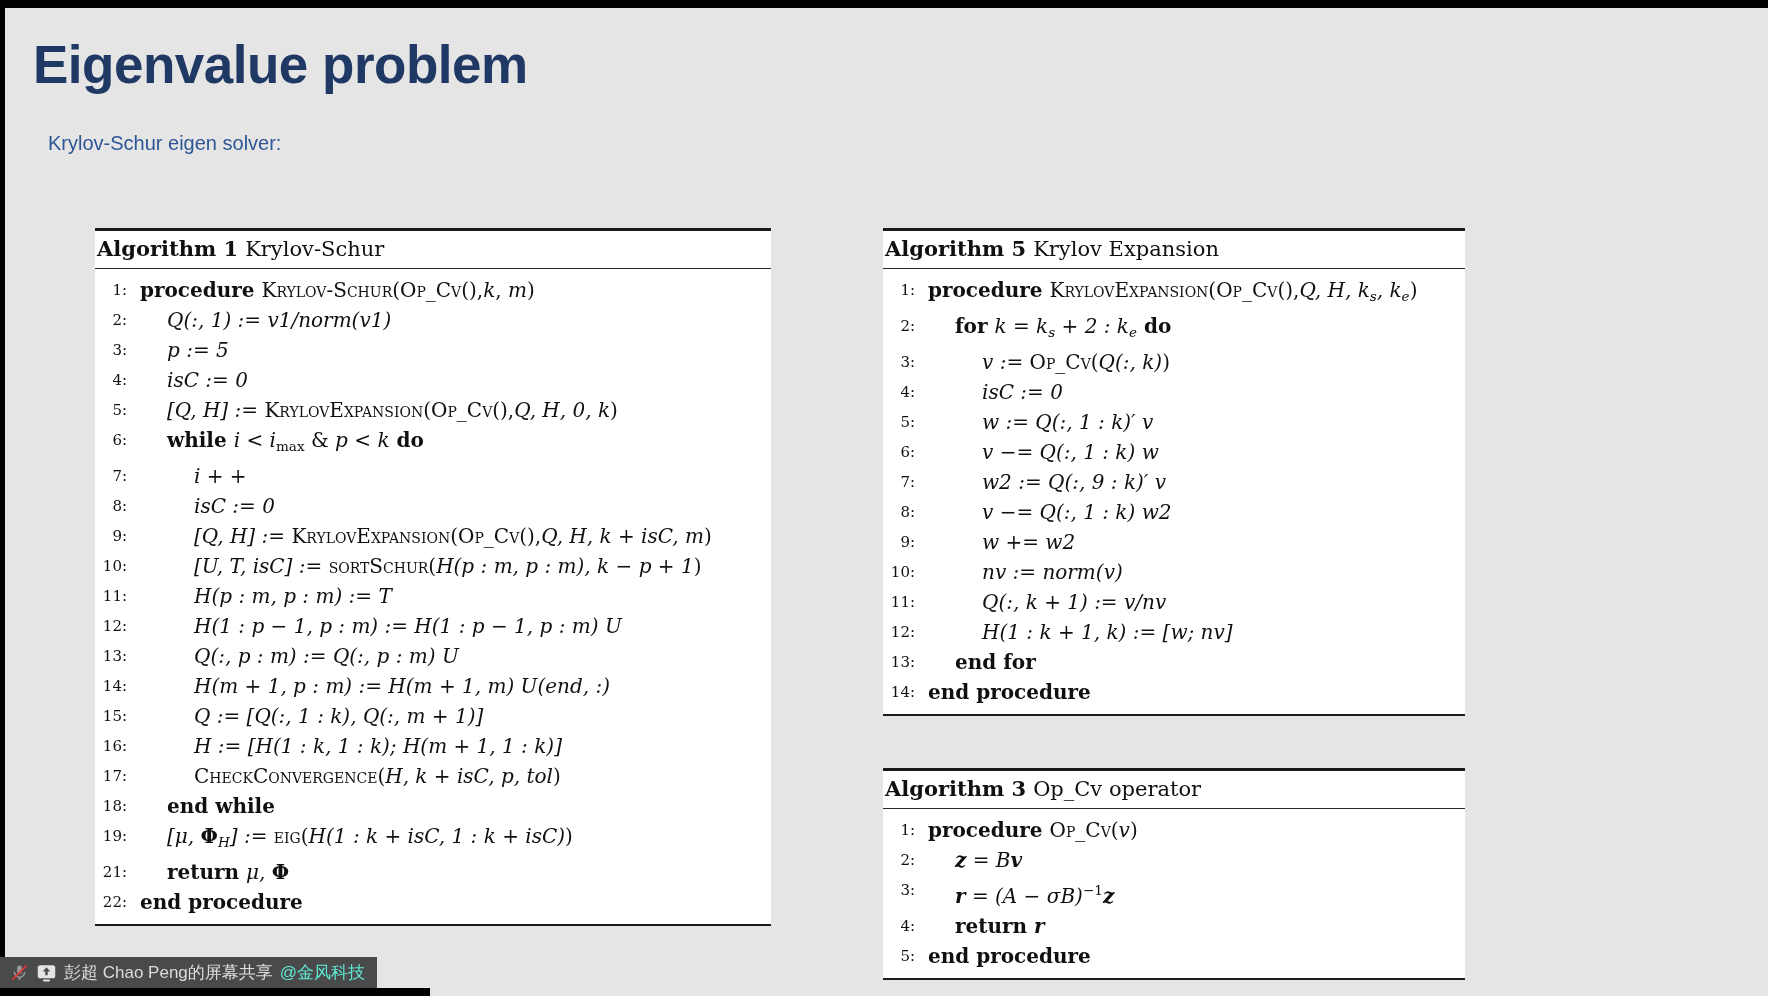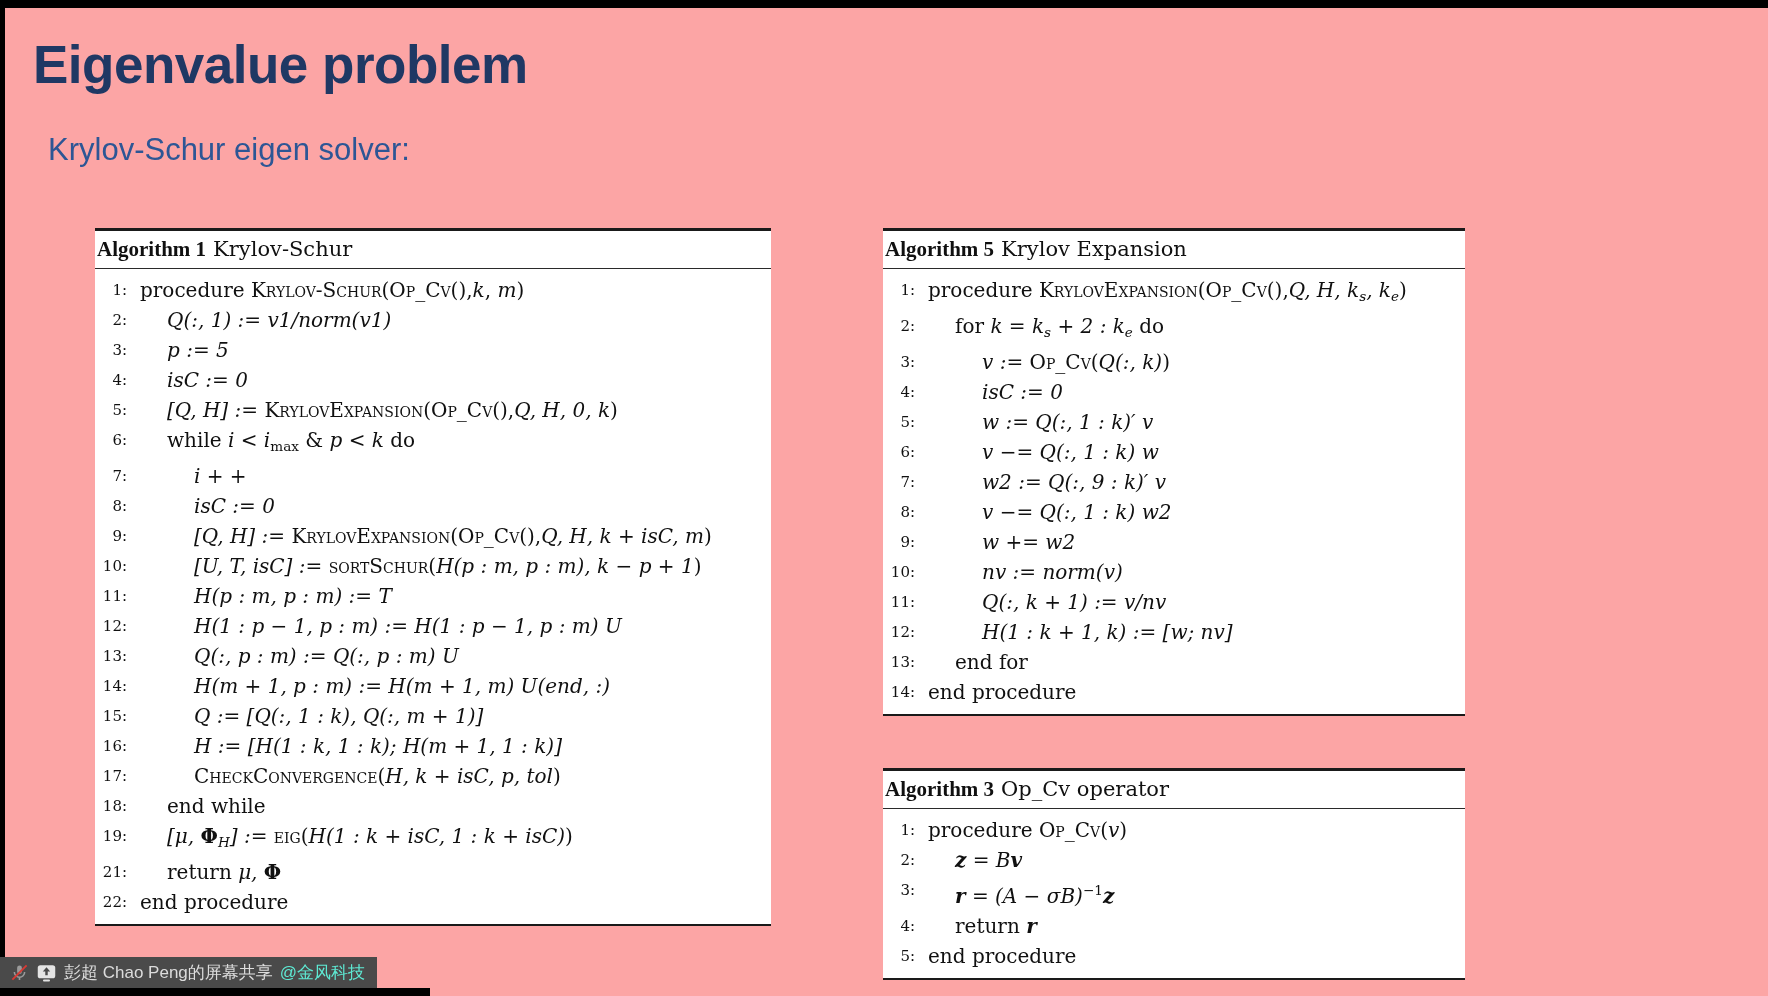--- a/index.html
+++ b/index.html
@@ -1,42 +1,42 @@
 <!DOCTYPE html>
 <html><head>
 <meta charset="utf-8">
 <style>
   html,body{margin:0;padding:0;}
   body{
     width:1768px;height:996px;position:relative;background:#000;overflow:hidden;
     font-family:"Liberation Sans", sans-serif;
   }
-  .slide{position:absolute;left:5px;top:8px;right:0;bottom:0;background:#fca5a5;}
+  .slide{position:absolute;left:5px;top:8px;right:0;bottom:0;background:#e5e5e5;}
   .page-title{
     position:absolute;left:28px;top:26px;font-size:53px;font-weight:600;
     color:#1f3864;letter-spacing:-0.5px;
   }
   .page-subtitle{
-    position:absolute;left:43px;top:124px;font-size:31px;font-weight:400;color:#2d5695;
+    position:absolute;left:43px;top:124px;font-size:20px;font-weight:400;color:#2d5695;
   }
   
   .alg{
     position:absolute;border-top:3px solid #1a1a1a;border-bottom:2px solid #1a1a1a;
     font-family:"DejaVu Serif", serif;color:#101010;background:#fff;
   }
   .alg-head{border-bottom:1.5px solid #2a2a2a;padding:3px 0 4px 2px;font-size:21px;line-height:30px;}
-  .alg-label{font-weight:bold;font-family:Liberation Serif, serif;}
+  .alg-label{font-weight:bold;}
   .alg-name{margin-left:7px;}
   .alg-body{padding:6px 0 7px 0;}
   .alg-line{display:flex;line-height:30px;font-size:20px;white-space:nowrap;}
   .ln{width:32px;text-align:right;font-size:15px;flex:none;color:#111;}
   .lc{padding-left:13px;}
   .lc.ind1{padding-left:40px;}
   .lc.ind2{padding-left:67px;}
-  .s-kw{font-weight:normal;}
+  .s-kw{font-weight:bold;}
   .s-sc{font-variant:small-caps;}
   .s-m{font-style:italic;}
   .s-r{font-style:normal;}
   .s-b{font-weight:bold;}
   .s-bm{font-weight:bold;font-style:italic;}
   .s-sub{font-style:italic;font-size:68%;vertical-align:-4px;}
   .s-rsub{font-style:normal;font-size:68%;vertical-align:-4px;}
   .s-sup{font-style:normal;font-size:68%;vertical-align:8px;}
   
   .share-bar{

